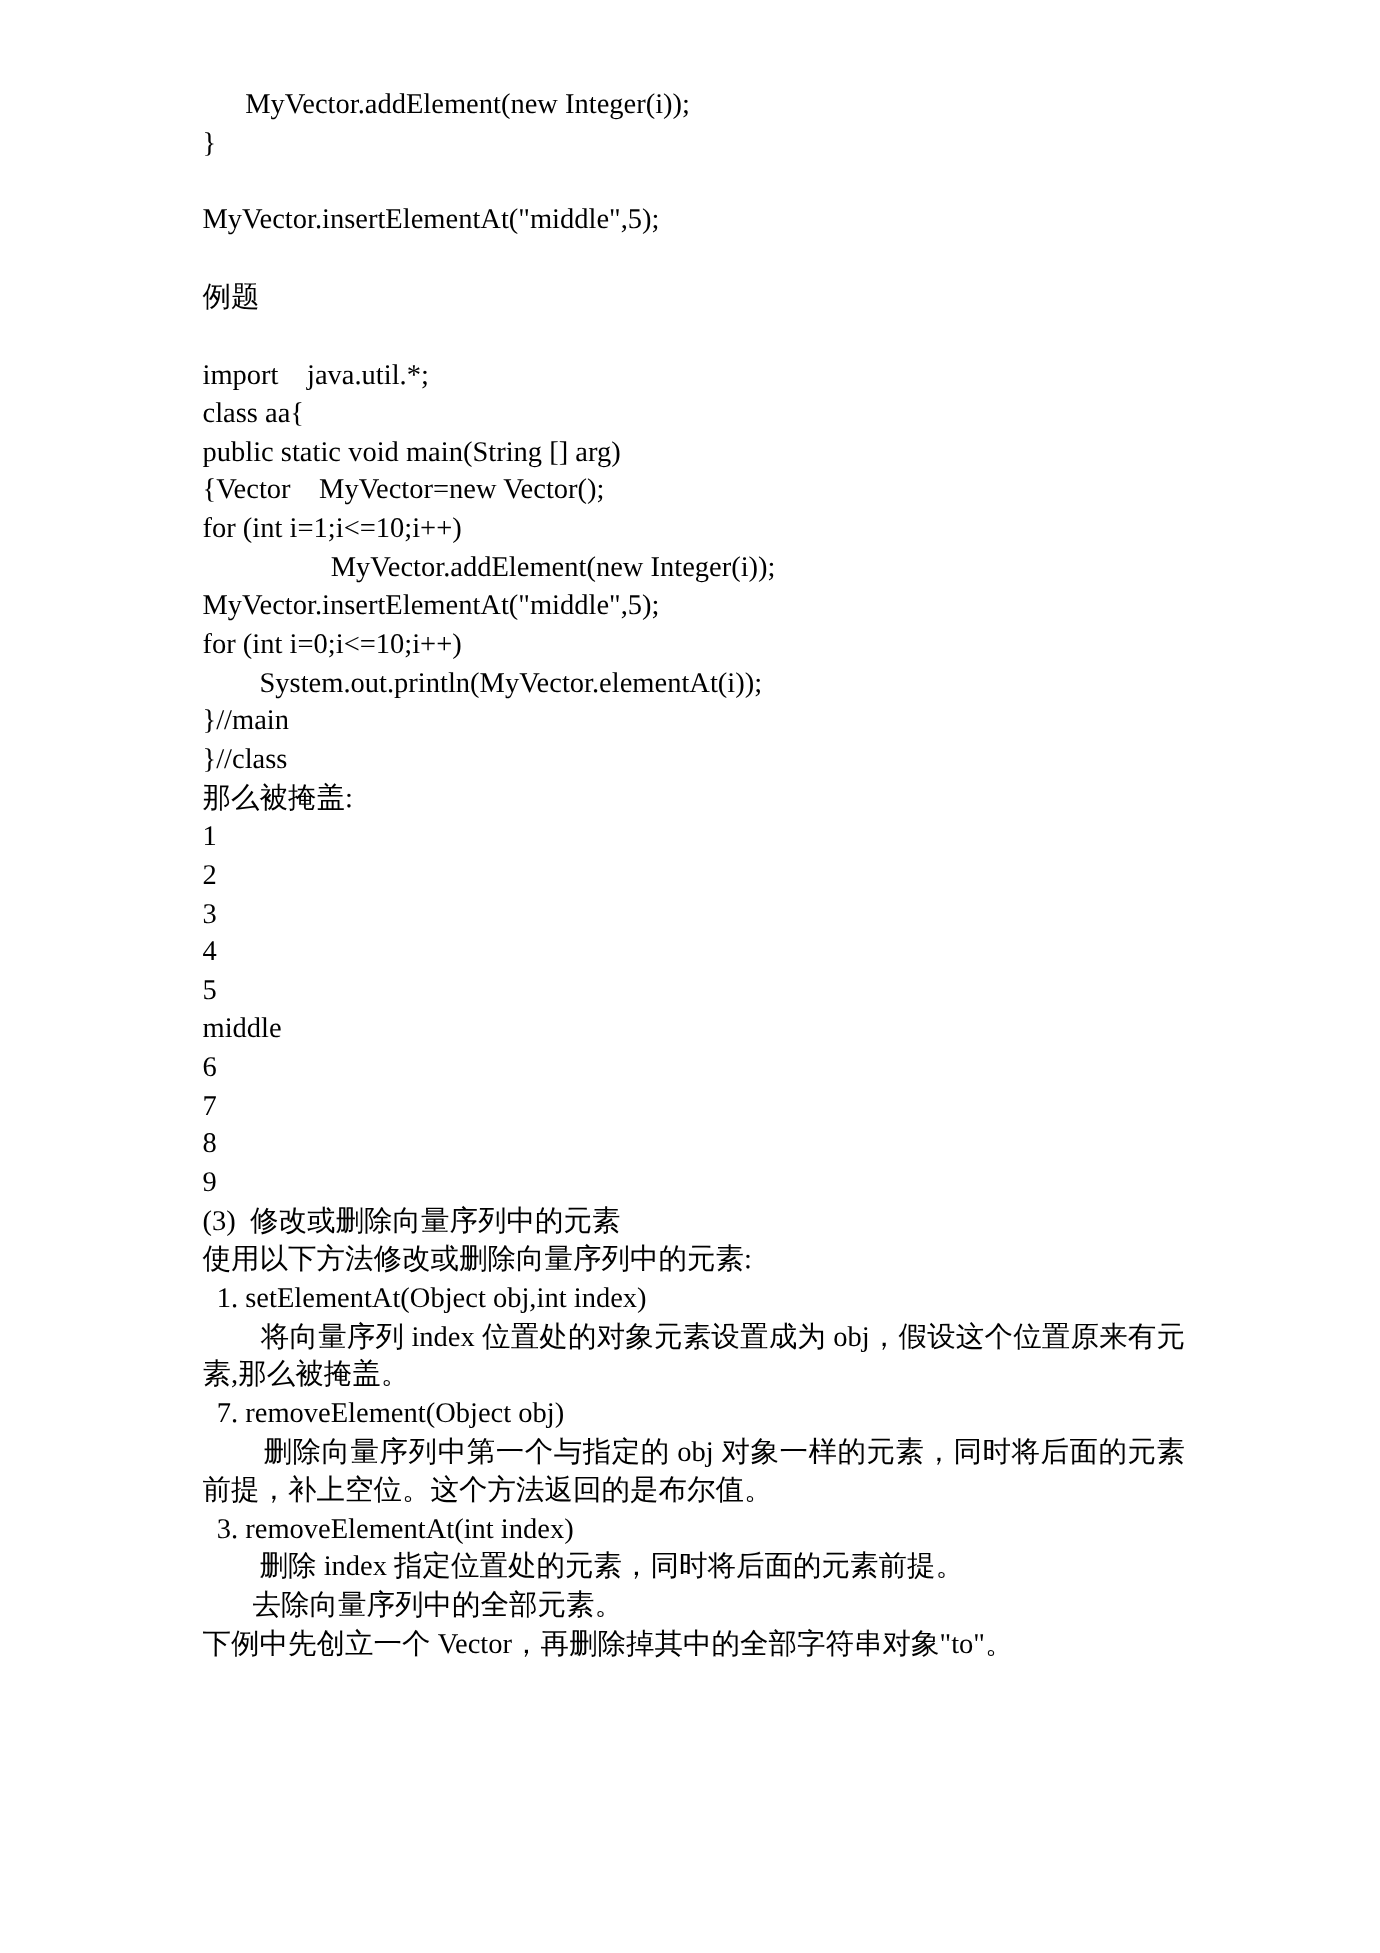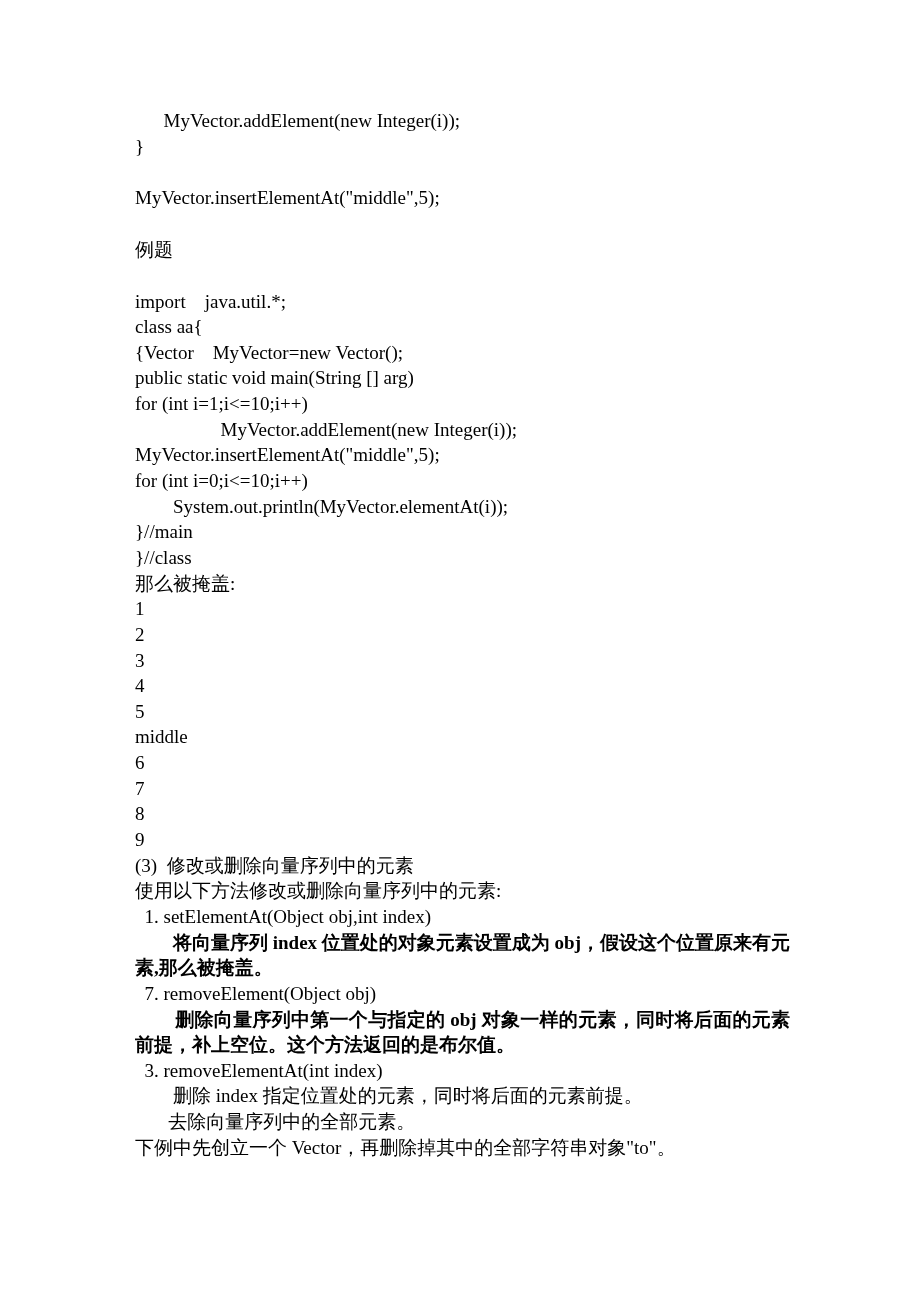--- a/index.html
+++ b/index.html
@@ -6,43 +6,43 @@
   margin: 0;
   padding: 0;
   background: #fff;
   width: 920px;
   font-family: "Times New Roman", "SimSun", serif;
   font-size: 19px;
   line-height: 1.35;
   color: #000;
 }
 .page {
-  padding: 108px 130px 80px 135px;
+  padding: 57px 130px 80px 135px;
 }
 .line {
   white-space: pre-wrap;
 }
 .blank { height: 26px; }
-.justify { text-align: justify; font-weight: bold; }
+.justify { text-align: justify; }
 </style>
 </head>
 <body>
 
 <div class="page">
   <div class="line">      MyVector.addElement(new Integer(i));</div>
   <div class="line">}</div>
   <div class="blank"></div>
   <div class="line">MyVector.insertElementAt("middle",5);</div>
   <div class="blank"></div>
   <div class="line">例题</div>
   <div class="blank"></div>
   <div class="line">import    java.util.*;</div>
   <div class="line">class aa{</div>
+  <div class="line">public static void main(String [] arg)</div>
   <div class="line">{Vector    MyVector=new Vector();</div>
-  <div class="line">public static void main(String [] arg)</div>
   <div class="line">for (int i=1;i&lt;=10;i++)</div>
   <div class="line">                  MyVector.addElement(new Integer(i));</div>
   <div class="line">MyVector.insertElementAt("middle",5);</div>
   <div class="line">for (int i=0;i&lt;=10;i++)</div>
   <div class="line">        System.out.println(MyVector.elementAt(i));</div>
   <div class="line">}//main</div>
   <div class="line">}//class</div>
   <div class="line">那么被掩盖:</div>
   <div class="line">1</div>
   <div class="line">2</div>

